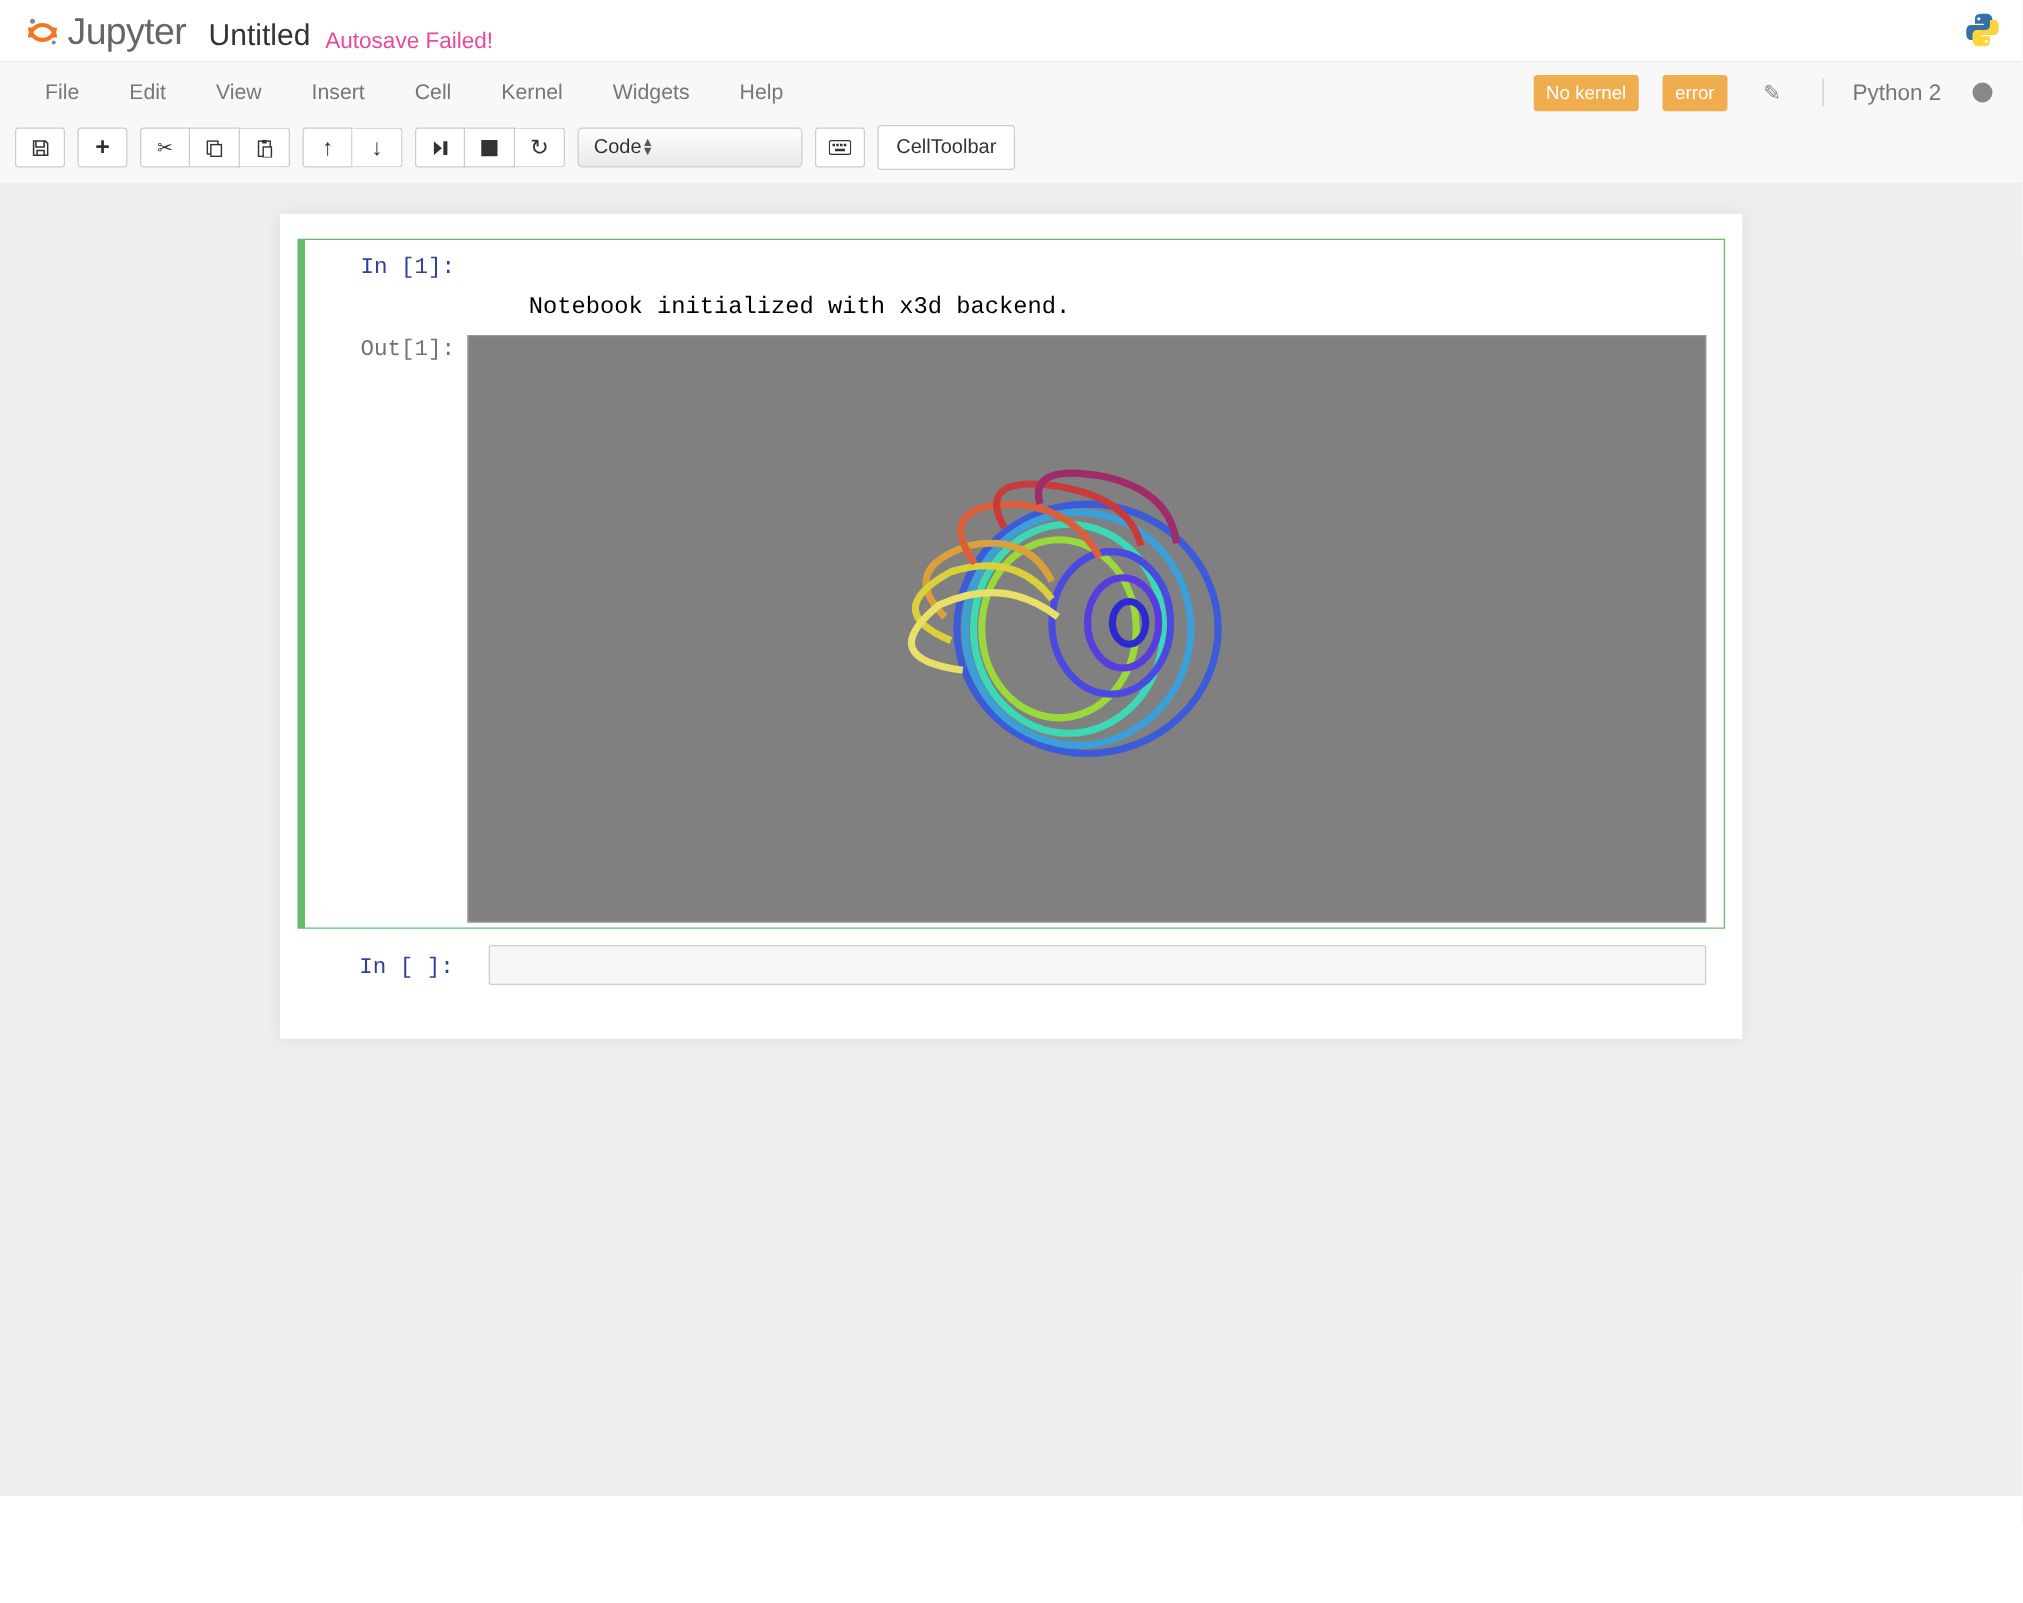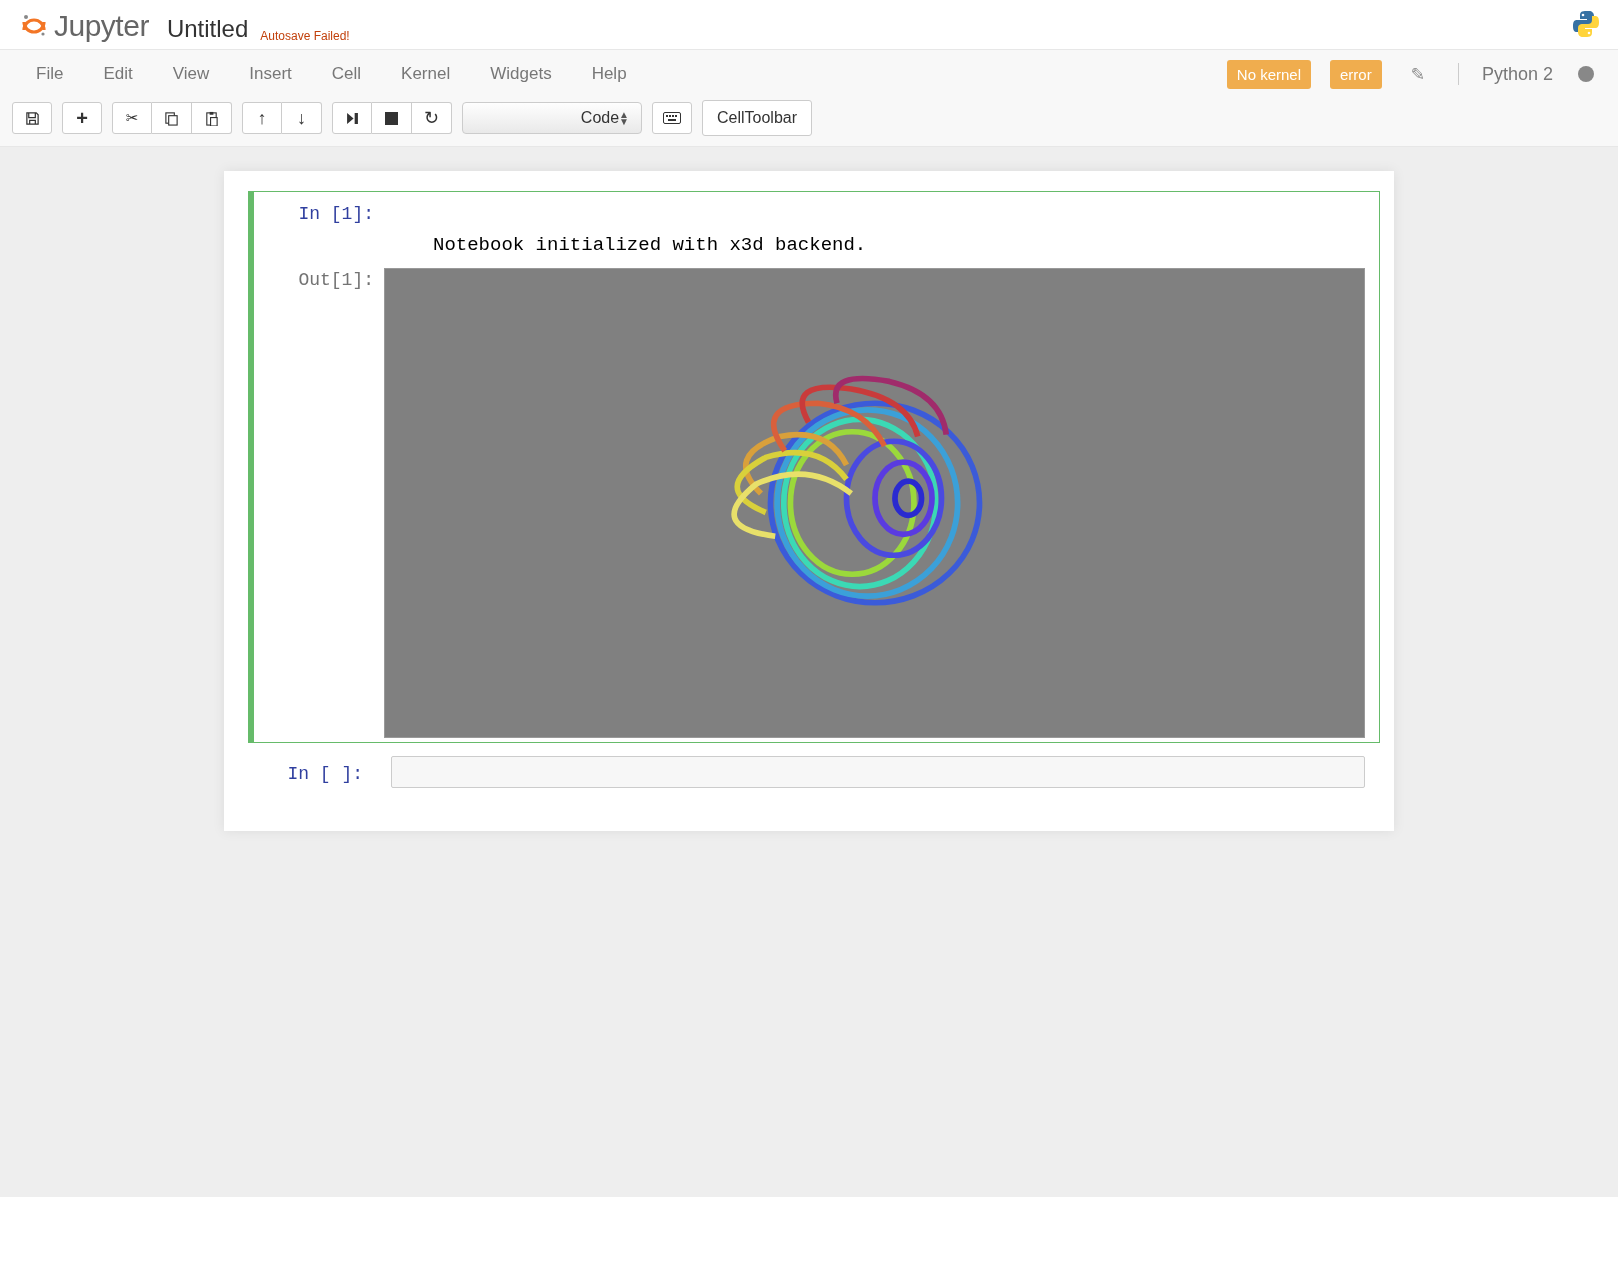--- a/index.html
+++ b/index.html
@@ -33,22 +33,22 @@
       font-weight: 400;
       color: #666;
       letter-spacing: -0.5px;
     }
     .doc-title {
       font-size: 24px;
       color: #333;
       margin-right: 12px;
     }
     .autosave {
-      font-size: 12px;
-      color: #c2410c;
+      font-size: 18px;
+      color: #ec4899;
     }
     .header-right {
       margin-left: auto;
     }
     .python-logo {
       width: 32px;
       height: 32px;
     }
     
     .menubar-container {
@@ -134,21 +134,21 @@
       border: 1px solid #ccc;
       background: linear-gradient(#fefefe, #e9e9e9);
       height: 32px;
       width: 180px;
       padding: 0 12px;
       font-size: 16px;
       color: #333;
       border-radius: 4px;
       display: flex;
       align-items: center;
-      justify-content: flex-end;
+      justify-content: flex-start;
       cursor: pointer;
     }
     .cell-toolbar-btn {
       border: 1px solid #ccc;
       background: #fff;
       height: 36px;
       padding: 0 14px;
       font-size: 16px;
       color: #333;
       border-radius: 3px;
@@ -172,21 +172,20 @@
     .cell {
       display: flex;
       margin-bottom: 8px;
       border: 1px solid transparent;
       border-left: 5px solid transparent;
       padding: 4px 6px 4px 0;
     }
     .cell.selected {
       border: 1px solid #66bb6a;
       border-left: 6px solid #66bb6a;
-      margin-left: 10px;
     }
     .prompt-col {
       width: 130px;
       flex-shrink: 0;
       text-align: right;
       padding-right: 10px;
       padding-top: 8px;
     }
     .prompt {
       font-family: "Courier New", monospace;

